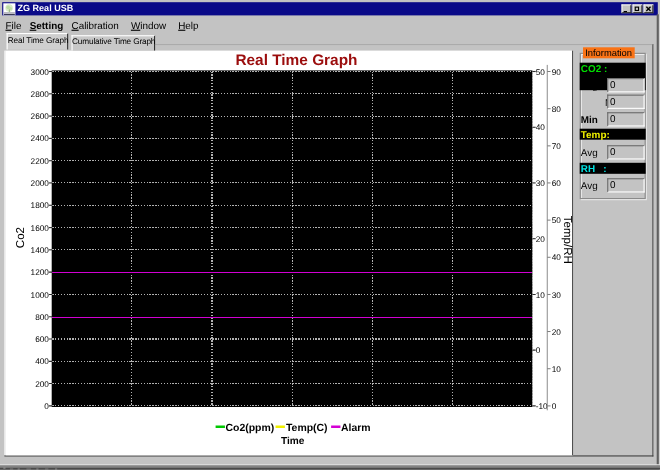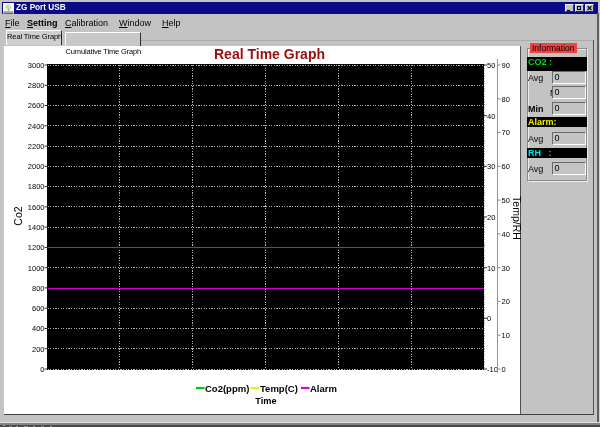--- a/index.html
+++ b/index.html
@@ -14,21 +14,21 @@
 <div class="abs" style="left:3px;top:3px;width:10.5px;height:10.5px;background:#fff;">
   <svg width="11" height="11" viewBox="0 0 11 11" style="position:absolute;left:0;top:0;">
     <circle cx="5.3" cy="4.3" r="3.4" fill="#d9ecc8"></circle>
     <circle cx="4.4" cy="3.6" r="1.7" fill="#bcdca6"></circle>
     <circle cx="6.6" cy="4.8" r="1.4" fill="#c2e0aa"></circle>
     <rect x="5" y="5.5" width="1" height="2.5" fill="#9ab886"></rect>
     <rect x="0.5" y="8.2" width="10" height="1" fill="#9a9aa8"></rect>
     <rect x="0.5" y="9.6" width="10" height="1.2" fill="#3a3a55"></rect>
   </svg>
 </div>
-<div class="abs" style="left:16px;top:3.4px;color:#fff;font-size:8.2px;font-weight:bold;letter-spacing:0;">ZG Port USB</div>
+<div class="abs" style="left:16px;top:3.4px;color:#fff;font-size:8.2px;font-weight:bold;letter-spacing:0;">ZG Real USB</div>
 
 <div class="abs" style="left:564.5px;top:3.5px;width:9px;height:8.5px;background:#c3c3c3;border-top:1px solid #f0f0f0;border-left:1px solid #f0f0f0;border-right:1px solid #303030;border-bottom:1px solid #303030;box-sizing:border-box;">
   <div class="abs" style="left:1px;top:5.2px;width:3.5px;height:1.3px;background:#000;"></div>
 </div>
 <div class="abs" style="left:574.8px;top:3.5px;width:9px;height:8.5px;background:#c3c3c3;border-top:1px solid #f0f0f0;border-left:1px solid #f0f0f0;border-right:1px solid #303030;border-bottom:1px solid #303030;box-sizing:border-box;">
   <div class="abs" style="left:1px;top:1px;width:4.6px;height:4.2px;border:0.8px solid #000;border-top-width:1.4px;box-sizing:border-box;"></div>
 </div>
 <div class="abs" style="left:585.3px;top:3.5px;width:9px;height:8.5px;background:#c3c3c3;border-top:1px solid #f0f0f0;border-left:1px solid #f0f0f0;border-right:1px solid #303030;border-bottom:1px solid #303030;box-sizing:border-box;">
   <svg width="7" height="7" viewBox="0 0 7 7" style="position:absolute;left:0;top:0;">
     <path d="M1.6 1.2 L5.4 5 M5.4 1.2 L1.6 5" stroke="#000" stroke-width="1.2"></path>
@@ -49,21 +49,21 @@
 <div class="abs" style="left:598.6px;top:13px;width:1.4px;height:414px;background:#cfcfcf;"></div>
 <div class="abs" style="left:140px;top:39.5px;width:453px;height:1px;background:#ababab;"></div>
 <div class="abs" style="left:4px;top:413.5px;width:589.5px;height:1.5px;background:#404040;"></div>
 
 <div class="abs" style="left:5px;top:45.5px;width:514.5px;height:368px;background:#ffffff;border-right:1.5px solid #505050;box-sizing:content-box;"></div>
 
 <div class="abs" style="left:6px;top:29.8px;width:56px;height:15.7px;background:#cfcfcf;border-top:1px solid #fff;border-left:1px solid #fff;border-right:1.5px solid #303030;box-sizing:border-box;">
   <div style="font-size:7.5px;letter-spacing:-0.1px;text-align:center;margin-top:0.8px;color:#000;white-space:nowrap;">Real Time Graph</div>
 </div>
 <div class="abs" style="left:64.5px;top:31.5px;width:76px;height:14px;background:#c8c8c8;border-top:1px solid #fff;border-left:1px solid #fff;border-right:1.5px solid #303030;box-sizing:border-box;">
-  <div style="font-size:7.5px;letter-spacing:-0.15px;text-align:center;margin-top:14px;color:#000;white-space:nowrap;">Cumulative Time Graph</div>
+  <div style="font-size:7.5px;letter-spacing:-0.15px;text-align:center;margin-top:0px;color:#000;white-space:nowrap;">Cumulative Time Graph</div>
 </div>
 
 <svg class="abs" style="left:0;top:0;" width="600" height="427" viewBox="0 0 600 427">
 
   <text x="269.5" y="58.8" text-anchor="middle" font-family="Liberation Sans, sans-serif" font-size="14" font-weight="bold" fill="#9b0d0d">Real Time Graph</text>
 
   <rect x="47" y="64" width="437" height="306" fill="#000000"></rect>
 
   <g stroke="#b2b2b2" stroke-width="1" stroke-dasharray="1.2 1.4" shape-rendering="crispEdges">
     <line x1="47.5" y1="65" x2="484" y2="65"></line>
@@ -190,31 +190,31 @@
   </g>
   <g font-family="Liberation Sans, sans-serif" font-size="9.5" font-weight="bold" fill="#000" text-anchor="start">
     <text x="205" y="391.5">Co2(ppm)</text>
     <text x="260" y="391.5">Temp(C)</text>
     <text x="310" y="391.5">Alarm</text>
   </g>
   <text x="266" y="403.5" text-anchor="middle" font-family="Liberation Sans, sans-serif" font-size="9.2" font-weight="bold" fill="#000">Time</text>
 </svg>
 
 <div class="abs" style="left:526.5px;top:47.5px;width:60px;height:133px;border:1px solid #8a8a8a;box-sizing:border-box;box-shadow:1px 1px 0 #ececec, inset 1px 1px 0 #ececec;"></div>
-<div class="abs" style="left:530px;top:42.5px;background:#ef4444;font-size:8.5px;padding:0 2px;color:#000;">Information</div>
-
-<div class="abs" style="left:526.5px;top:57px;width:60px;height:14px;background:#000;color:#00dd00;font-size:9px;font-weight:bold;line-height:10px;padding-left:1.5px;box-sizing:border-box;">CO2 :</div>
+<div class="abs" style="left:530px;top:42.5px;background:#f97316;font-size:8.5px;padding:0 2px;color:#000;">Information</div>
+
+<div class="abs" style="left:526.5px;top:57px;width:60px;height:25px;background:#000;color:#00dd00;font-size:9px;font-weight:bold;line-height:10px;padding-left:1.5px;box-sizing:border-box;">CO2 :</div>
 <div class="abs" style="left:528px;top:73px;font-size:9px;color:#000;">Avg</div>
 <div class="abs" style="left:551.5px;top:71px;width:34.5px;height:13px;background:#c3c3c3;border-top:1px solid #6a6a6a;border-left:1px solid #6a6a6a;border-right:1px solid #fff;border-bottom:1px solid #fff;box-sizing:border-box;font-size:9px;line-height:11px;padding-left:2px;color:#000;">0</div>
 <div class="abs" style="left:528px;top:88.3px;font-size:9px;color:#000;padding-left:22px;">Max</div>
 <div class="abs" style="left:551.5px;top:86.3px;width:34.5px;height:13px;background:#c3c3c3;border-top:1px solid #6a6a6a;border-left:1px solid #6a6a6a;border-right:1px solid #fff;border-bottom:1px solid #fff;box-sizing:border-box;font-size:9px;line-height:11px;padding-left:2px;color:#000;">0</div>
 <div class="abs" style="left:528px;top:103.6px;font-size:9px;color:#000;font-weight:bold;">Min</div>
 <div class="abs" style="left:551.5px;top:101.6px;width:34.5px;height:13px;background:#c3c3c3;border-top:1px solid #6a6a6a;border-left:1px solid #6a6a6a;border-right:1px solid #fff;border-bottom:1px solid #fff;box-sizing:border-box;font-size:9px;line-height:11px;padding-left:2px;color:#000;">0</div>
 
-<div class="abs" style="left:526.5px;top:117.4px;width:60px;height:10px;background:#000;color:#f2f200;font-size:9px;font-weight:bold;line-height:10px;padding-left:1.5px;box-sizing:border-box;">Alarm:</div>
+<div class="abs" style="left:526.5px;top:117.4px;width:60px;height:10px;background:#000;color:#f2f200;font-size:9px;font-weight:bold;line-height:10px;padding-left:1.5px;box-sizing:border-box;">Temp:</div>
 <div class="abs" style="left:528px;top:133.5px;font-size:9px;color:#000;">Avg</div>
 <div class="abs" style="left:551.5px;top:131.5px;width:34.5px;height:13px;background:#c3c3c3;border-top:1px solid #6a6a6a;border-left:1px solid #6a6a6a;border-right:1px solid #fff;border-bottom:1px solid #fff;box-sizing:border-box;font-size:9px;line-height:11px;padding-left:2px;color:#000;">0</div>
 
 <div class="abs" style="left:526.5px;top:148.3px;width:60px;height:10px;background:#000;color:#00e2e2;font-size:9px;font-weight:bold;line-height:10px;padding-left:1.5px;box-sizing:border-box;">RH&nbsp;&nbsp;&nbsp;:</div>
 <div class="abs" style="left:528px;top:164.4px;font-size:9px;color:#000;">Avg</div>
 <div class="abs" style="left:551.5px;top:162.4px;width:34.5px;height:13px;background:#c3c3c3;border-top:1px solid #6a6a6a;border-left:1px solid #6a6a6a;border-right:1px solid #fff;border-bottom:1px solid #fff;box-sizing:border-box;font-size:9px;line-height:11px;padding-left:2px;color:#000;">0</div>
 
 <div class="abs" style="left:0;top:422px;width:600px;height:1.3px;background:#e0e0e0;"></div>
 <div class="abs" style="left:0;top:423.3px;width:600px;height:1.3px;background:#838383;"></div>
 <div class="abs" style="left:0;top:424.6px;width:600px;height:2.4px;background:#4a4a4a;">

